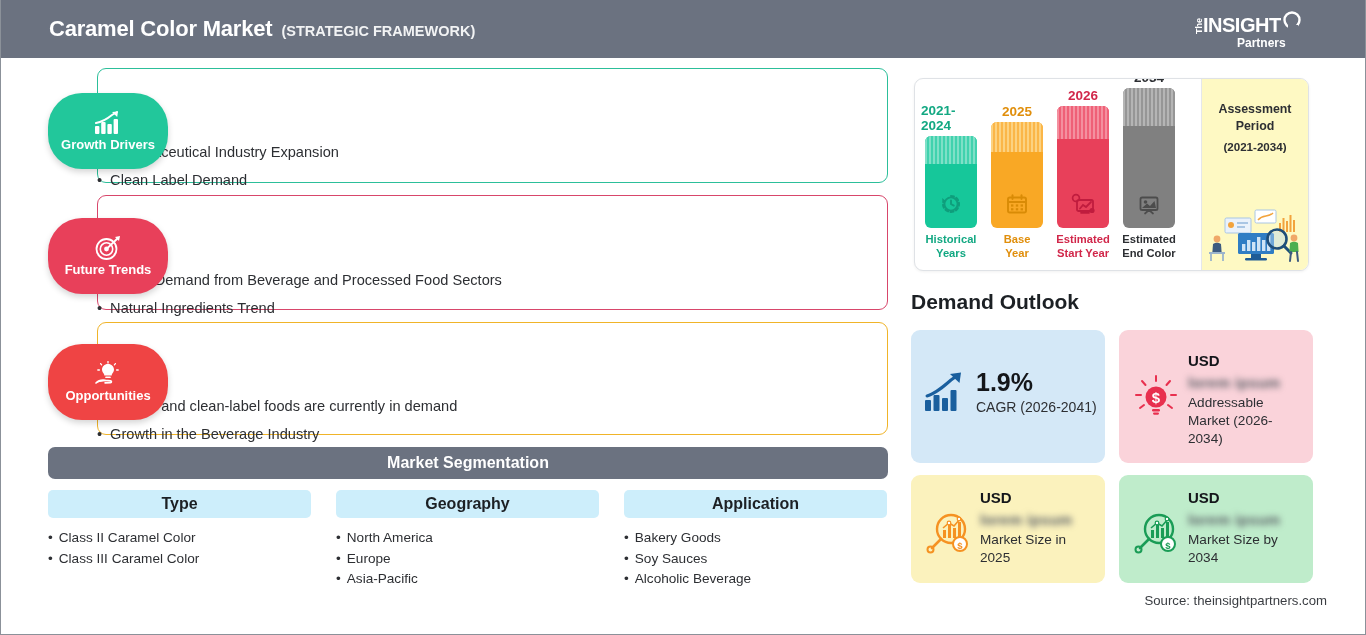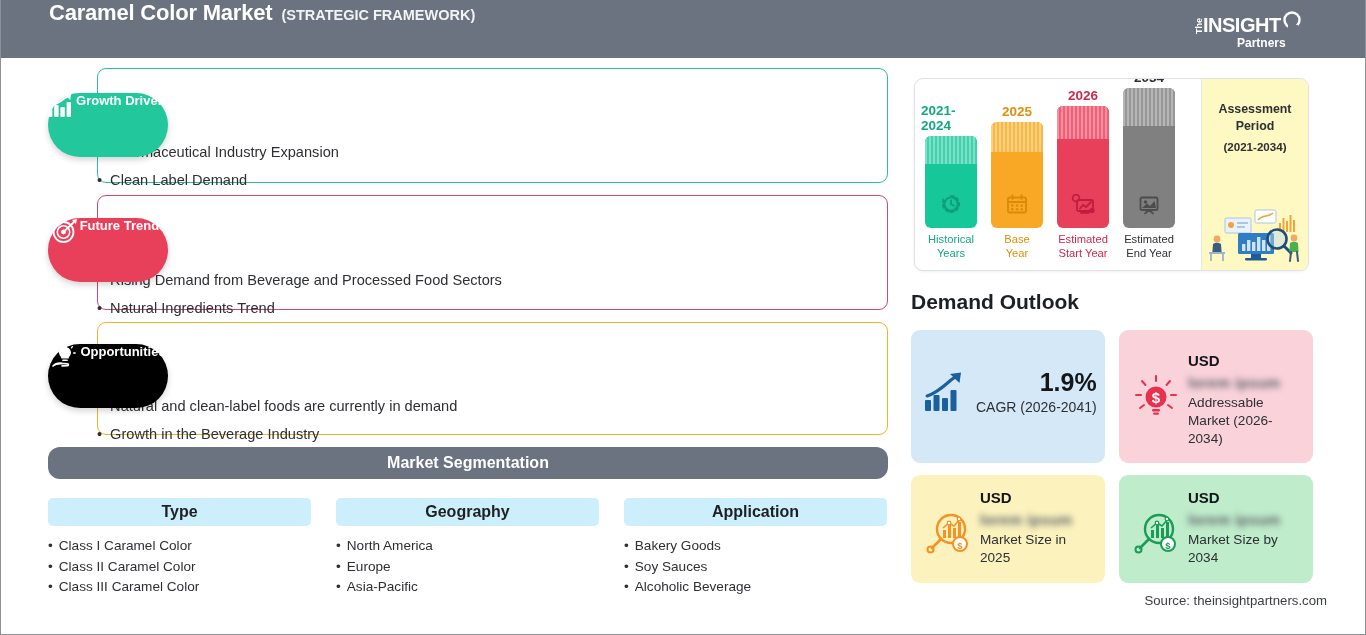--- a/index.html
+++ b/index.html
@@ -16,21 +16,21 @@
     border: 1px solid #8b9199;
     border-top: none;
     overflow: hidden;
   }
 
   
   .header {
     position: absolute; left: 0; top: 0;
     width: 1366px; height: 58px;
     background: #6b7280;
-    display: flex; 
+    display: flex; align-items: center;
   }
   .header-title-wrap {
     margin-left: 48px;
     display: flex; align-items: baseline; gap: 9px;
   }
   .header-title {
     color: #ffffff; font-size: 22px; font-weight: bold;
     letter-spacing: -0.2px;
   }
   .header-sub {
@@ -57,56 +57,56 @@
     display: flex; flex-direction: column;
   }
   .bullet {
     font-size: 14.6px; color: #2d2f33; line-height: 28px;
     white-space: nowrap;
   }
   .bullet::before { content: "\2022"; margin-right: 8px; color: #2d2f33; }
 
   .badge {
     position: absolute;
-    width: 120px; height: 64px;
+    width: 120px; height: 76px;
     border-radius: 34px;
-    display: flex; flex-direction: row;
-    justify-content: center;
+    display: flex; flex-direction: column;
+    align-items: center; justify-content: center;
     box-shadow: 0 3px 6px rgba(0,0,0,0.17);
     z-index: 3;
   }
   .badge-icon { width: 30px; height: 26px; margin-bottom: 1px; }
   .badge-label {
     color: #ffffff; font-size: 13px; font-weight: bold;
     white-space: nowrap;
   }
 
   
   #panel-growth { top: 10px; height: 115px; border: 1.4px solid #2cbf9a; }
   #badge-growth { left: 47px; top: 35px; background: #22c79b; }
   
   #panel-trends { top: 137px; height: 115px; border: 1.4px solid #d8466b; }
   #badge-trends { left: 47px; top: 160px; background: #e8405a; }
   
   #panel-opps { top: 264px; height: 113px; border: 1.4px solid #f0b429; }
-  #badge-opps { left: 47px; top: 286px; background: #000000; }
+  #badge-opps { left: 47px; top: 286px; background: #ef4444; }
 
   
   .seg-title {
     position: absolute; left: 47px; top: 389px;
     width: 840px; height: 32px;
-    background: #6b7280; border-radius: 12px;
+    background: #6b7280; border-radius: 7px;
     display: flex; align-items: center; justify-content: center;
     color: #ffffff; font-size: 16px; font-weight: bold;
   }
   .seg-cols {
     position: absolute; left: 47px; top: 432px;
     width: 840px; display: flex; gap: 25px;
   }
-  .seg-col { width: 263px; margin-top: 8px; }
+  .seg-col { width: 263px; }
   .seg-head {
     height: 28px; background: #cdeefb; border-radius: 5px;
     display: flex; align-items: center; justify-content: center;
     color: #1c2024; font-size: 16px; font-weight: bold;
   }
   .seg-list { margin-top: 10px; }
   .seg-item {
     font-size: 13.6px; color: #2d2f33; line-height: 20.5px;
     white-space: nowrap;
   }
@@ -137,21 +137,21 @@
   }
   .bar-stripes {
     position: absolute; left: 0; top: 0; width: 100%;
     background-size: 4px 100%;
   }
   .bar-icon {
     position: absolute; left: 50%; transform: translateX(-50%);
     bottom: 12px; width: 26px; height: 24px;
   }
   .bar-label {
-    margin-top: 4px; font-size: 11.2px; font-weight: normal;
+    margin-top: 4px; font-size: 11.2px; font-weight: bold;
     text-align: center; line-height: 14px;
   }
 
   .assess-panel {
     position: absolute; right: 0; top: 0; width: 107px; height: 100%;
     background: #fef9c3;
     border-left: 1px solid #e5e7eb;
   }
   .assess-t1, .assess-t2 {
     text-align: center; color: #2d2f33; font-weight: bold;
@@ -162,21 +162,21 @@
 
   .outlook-title {
     position: absolute; left: 5px; top: 232px;
     font-size: 21px; font-weight: bold; color: #1c2024;
   }
 
   .card {
     position: absolute; border-radius: 9px;
   }
   #card-cagr {
-    left: 5px; top: 272px; width: 194px; height: 133px; background: #d4e8f7; text-align: right;
+    left: 5px; top: 272px; width: 194px; height: 133px; background: #d4e8f7;
   }
   #card-addr {
     left: 213px; top: 272px; width: 194px; height: 133px; background: #fad3da;
   }
   #card-size25 {
     left: 5px; top: 417px; width: 194px; height: 108px; background: #fbf2bd;
   }
   #card-size34 {
     left: 213px; top: 417px; width: 194px; height: 108px; background: #bfeccb;
   }
@@ -295,21 +295,20 @@
       <span class="bullet">Natural and clean-label foods are currently in demand</span>
       <span class="bullet">Growth in the Beverage Industry</span>
       <span class="bullet">Processed Foods Growth</span>
     </div>
 
     <div class="seg-title">Market Segmentation</div>
     <div class="seg-cols">
       <div class="seg-col">
         <div class="seg-head">Type</div>
         <div class="seg-list">
-          <div class="seg-item">Class I Caramel Color</div>
           <div class="seg-item">Class II Caramel Color</div>
           <div class="seg-item">Class III Caramel Color</div>
         </div>
       </div>
       <div class="seg-col">
         <div class="seg-head">Geography</div>
         <div class="seg-list">
           <div class="seg-item">North America</div>
           <div class="seg-item">Europe</div>
           <div class="seg-item">Asia-Pacific</div>
@@ -405,21 +404,21 @@
               <svg viewBox="0 0 26 24" width="26" height="24">
                 <rect x="4.5" y="5.5" width="17" height="12.5" rx="1.6" fill="none" stroke="#4c4c4c" stroke-width="1.8"></rect>
                 <circle cx="9.5" cy="10" r="1.8" fill="#4c4c4c"></circle>
                 <path d="M6 16 L11 11.5 L14 14 L18.5 9 L20 16 Z" fill="#4c4c4c"></path>
                 <path d="M9 21.5 L13 18 L17 21.5" fill="none" stroke="#4c4c4c" stroke-width="1.7" stroke-linecap="round"></path>
               </svg>
             </span>
           </div>
           <span class="bar-label" style="color:#2d2f33">
             <span>Estimated</span><br>
-            <span>End Year</span>
+            <span>End Color</span>
           </span>
         </div>
       </div>
 
       <div class="assess-panel">
         <div class="assess-t1">
           <span>Assessment</span><br>
           <span>Period</span>
         </div>
         <div class="assess-t2">(2021-2034)</div>

